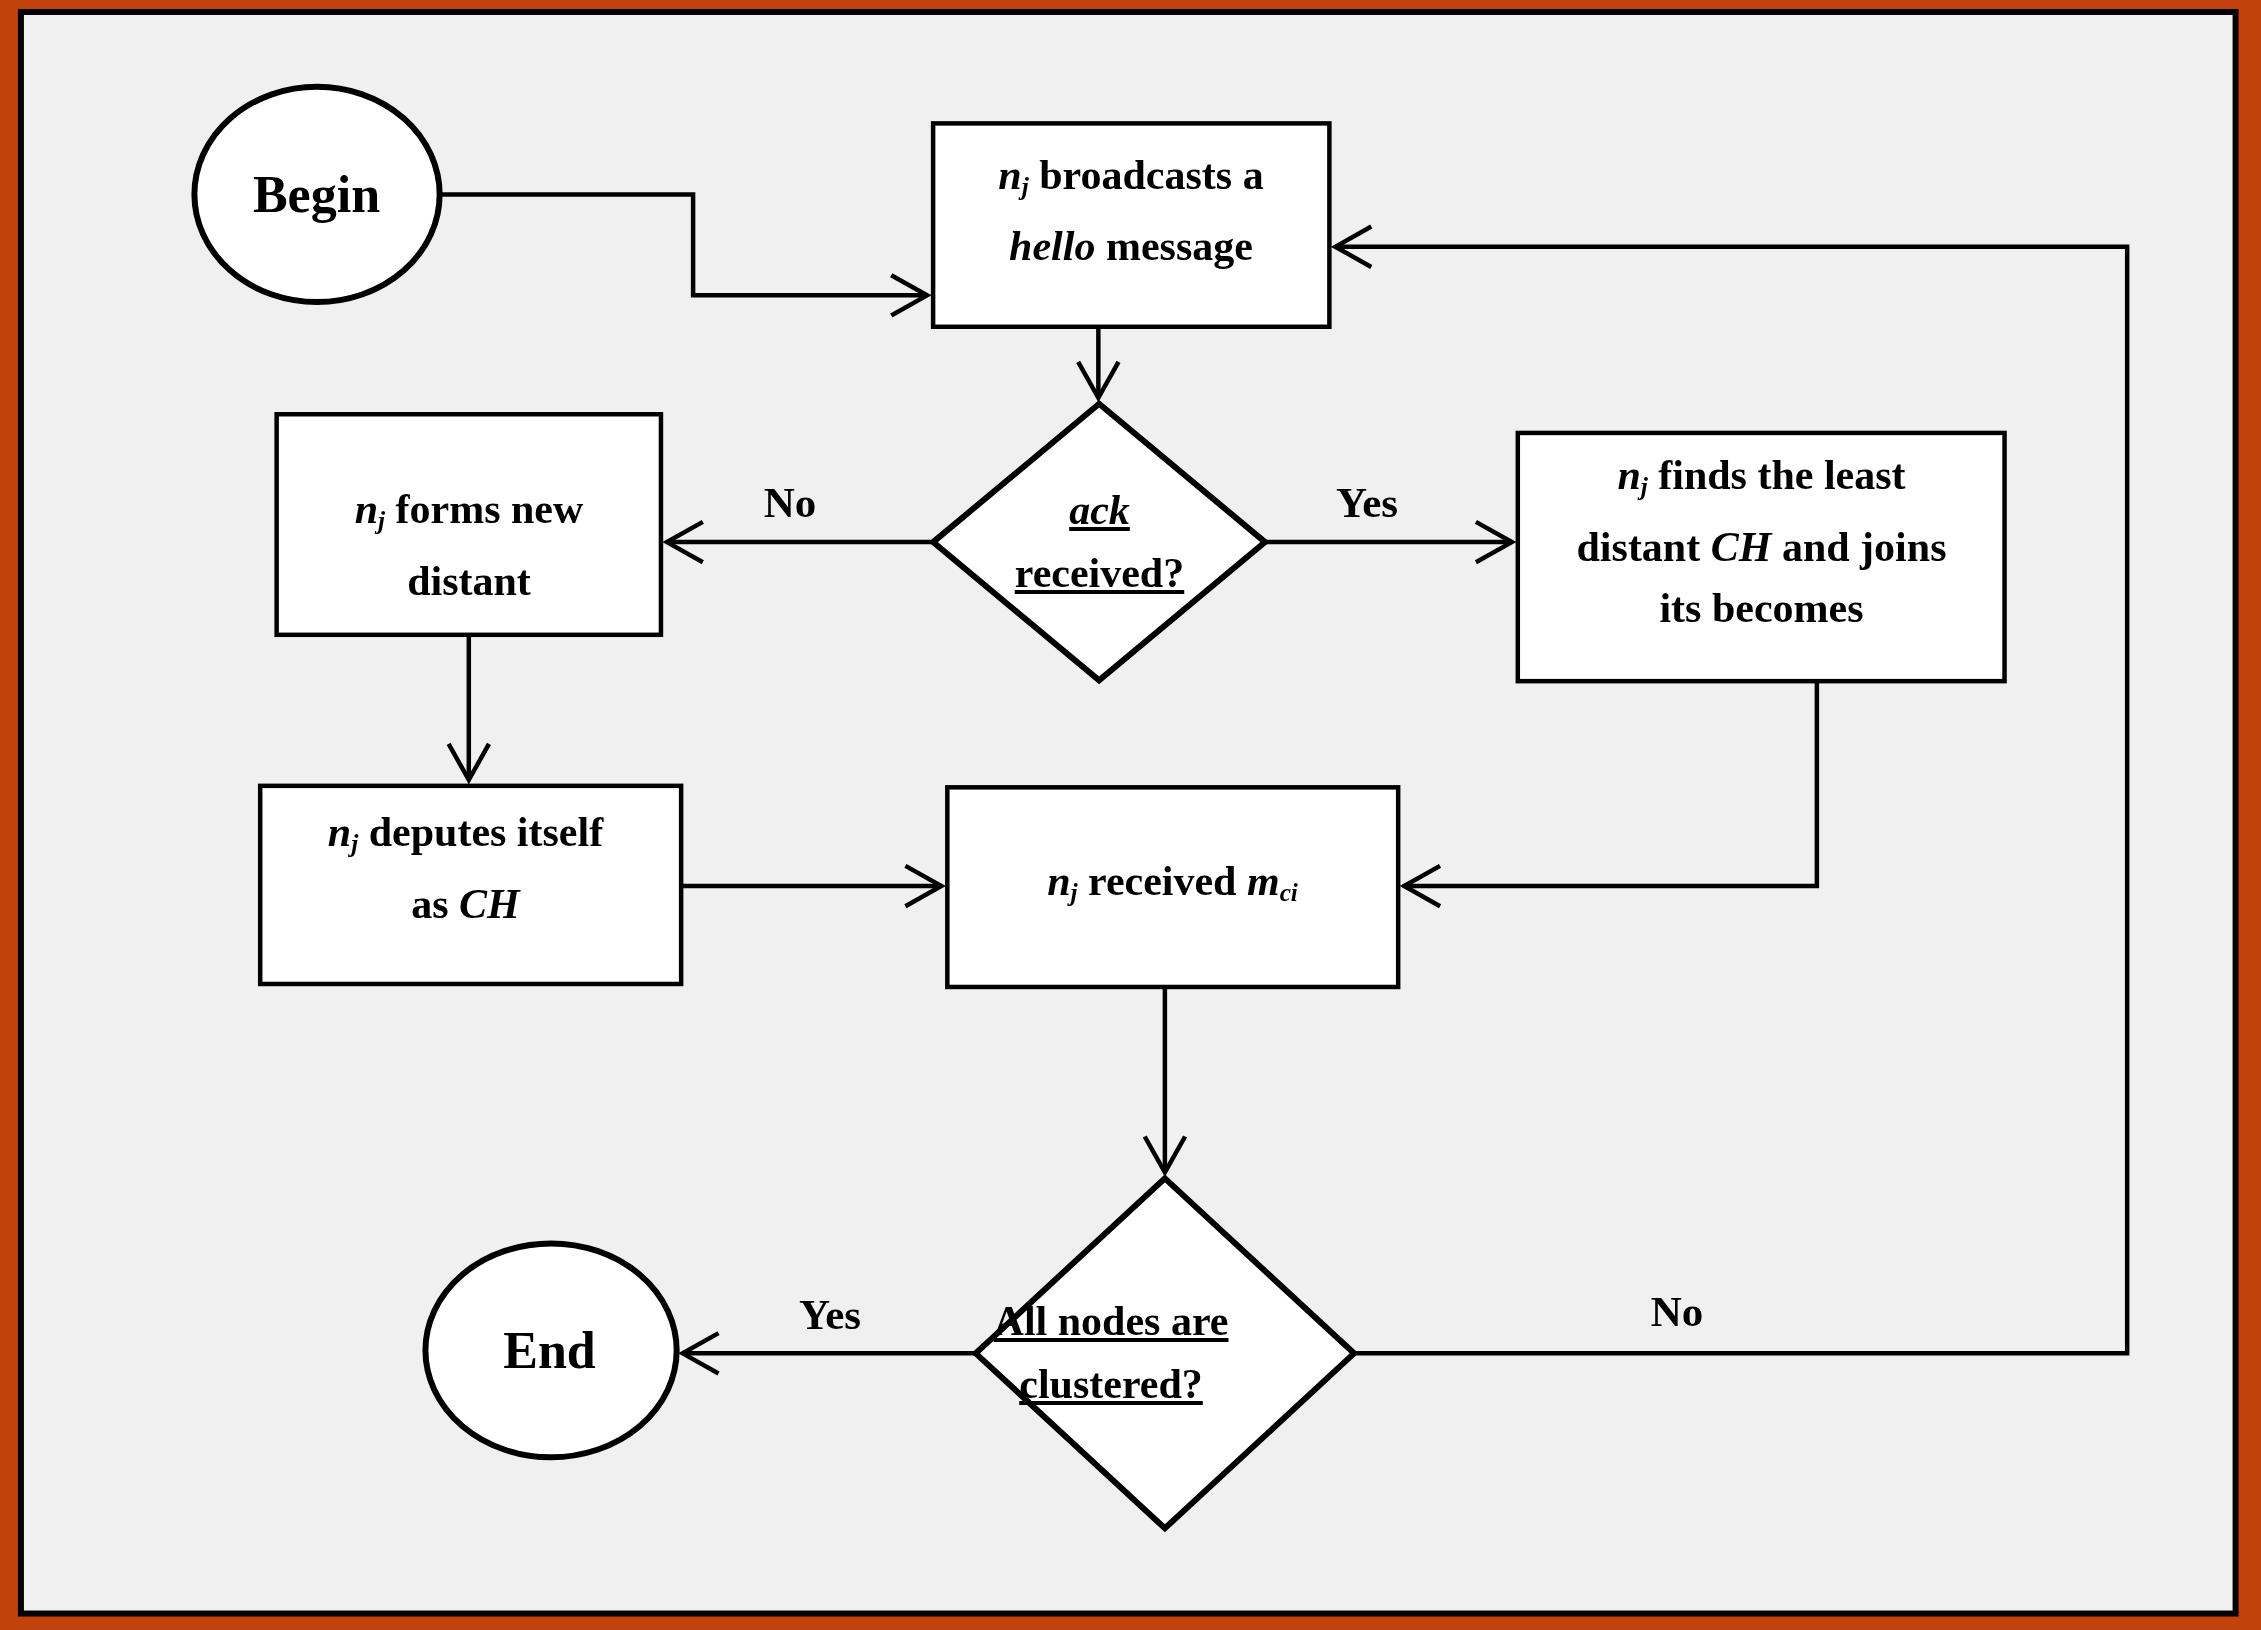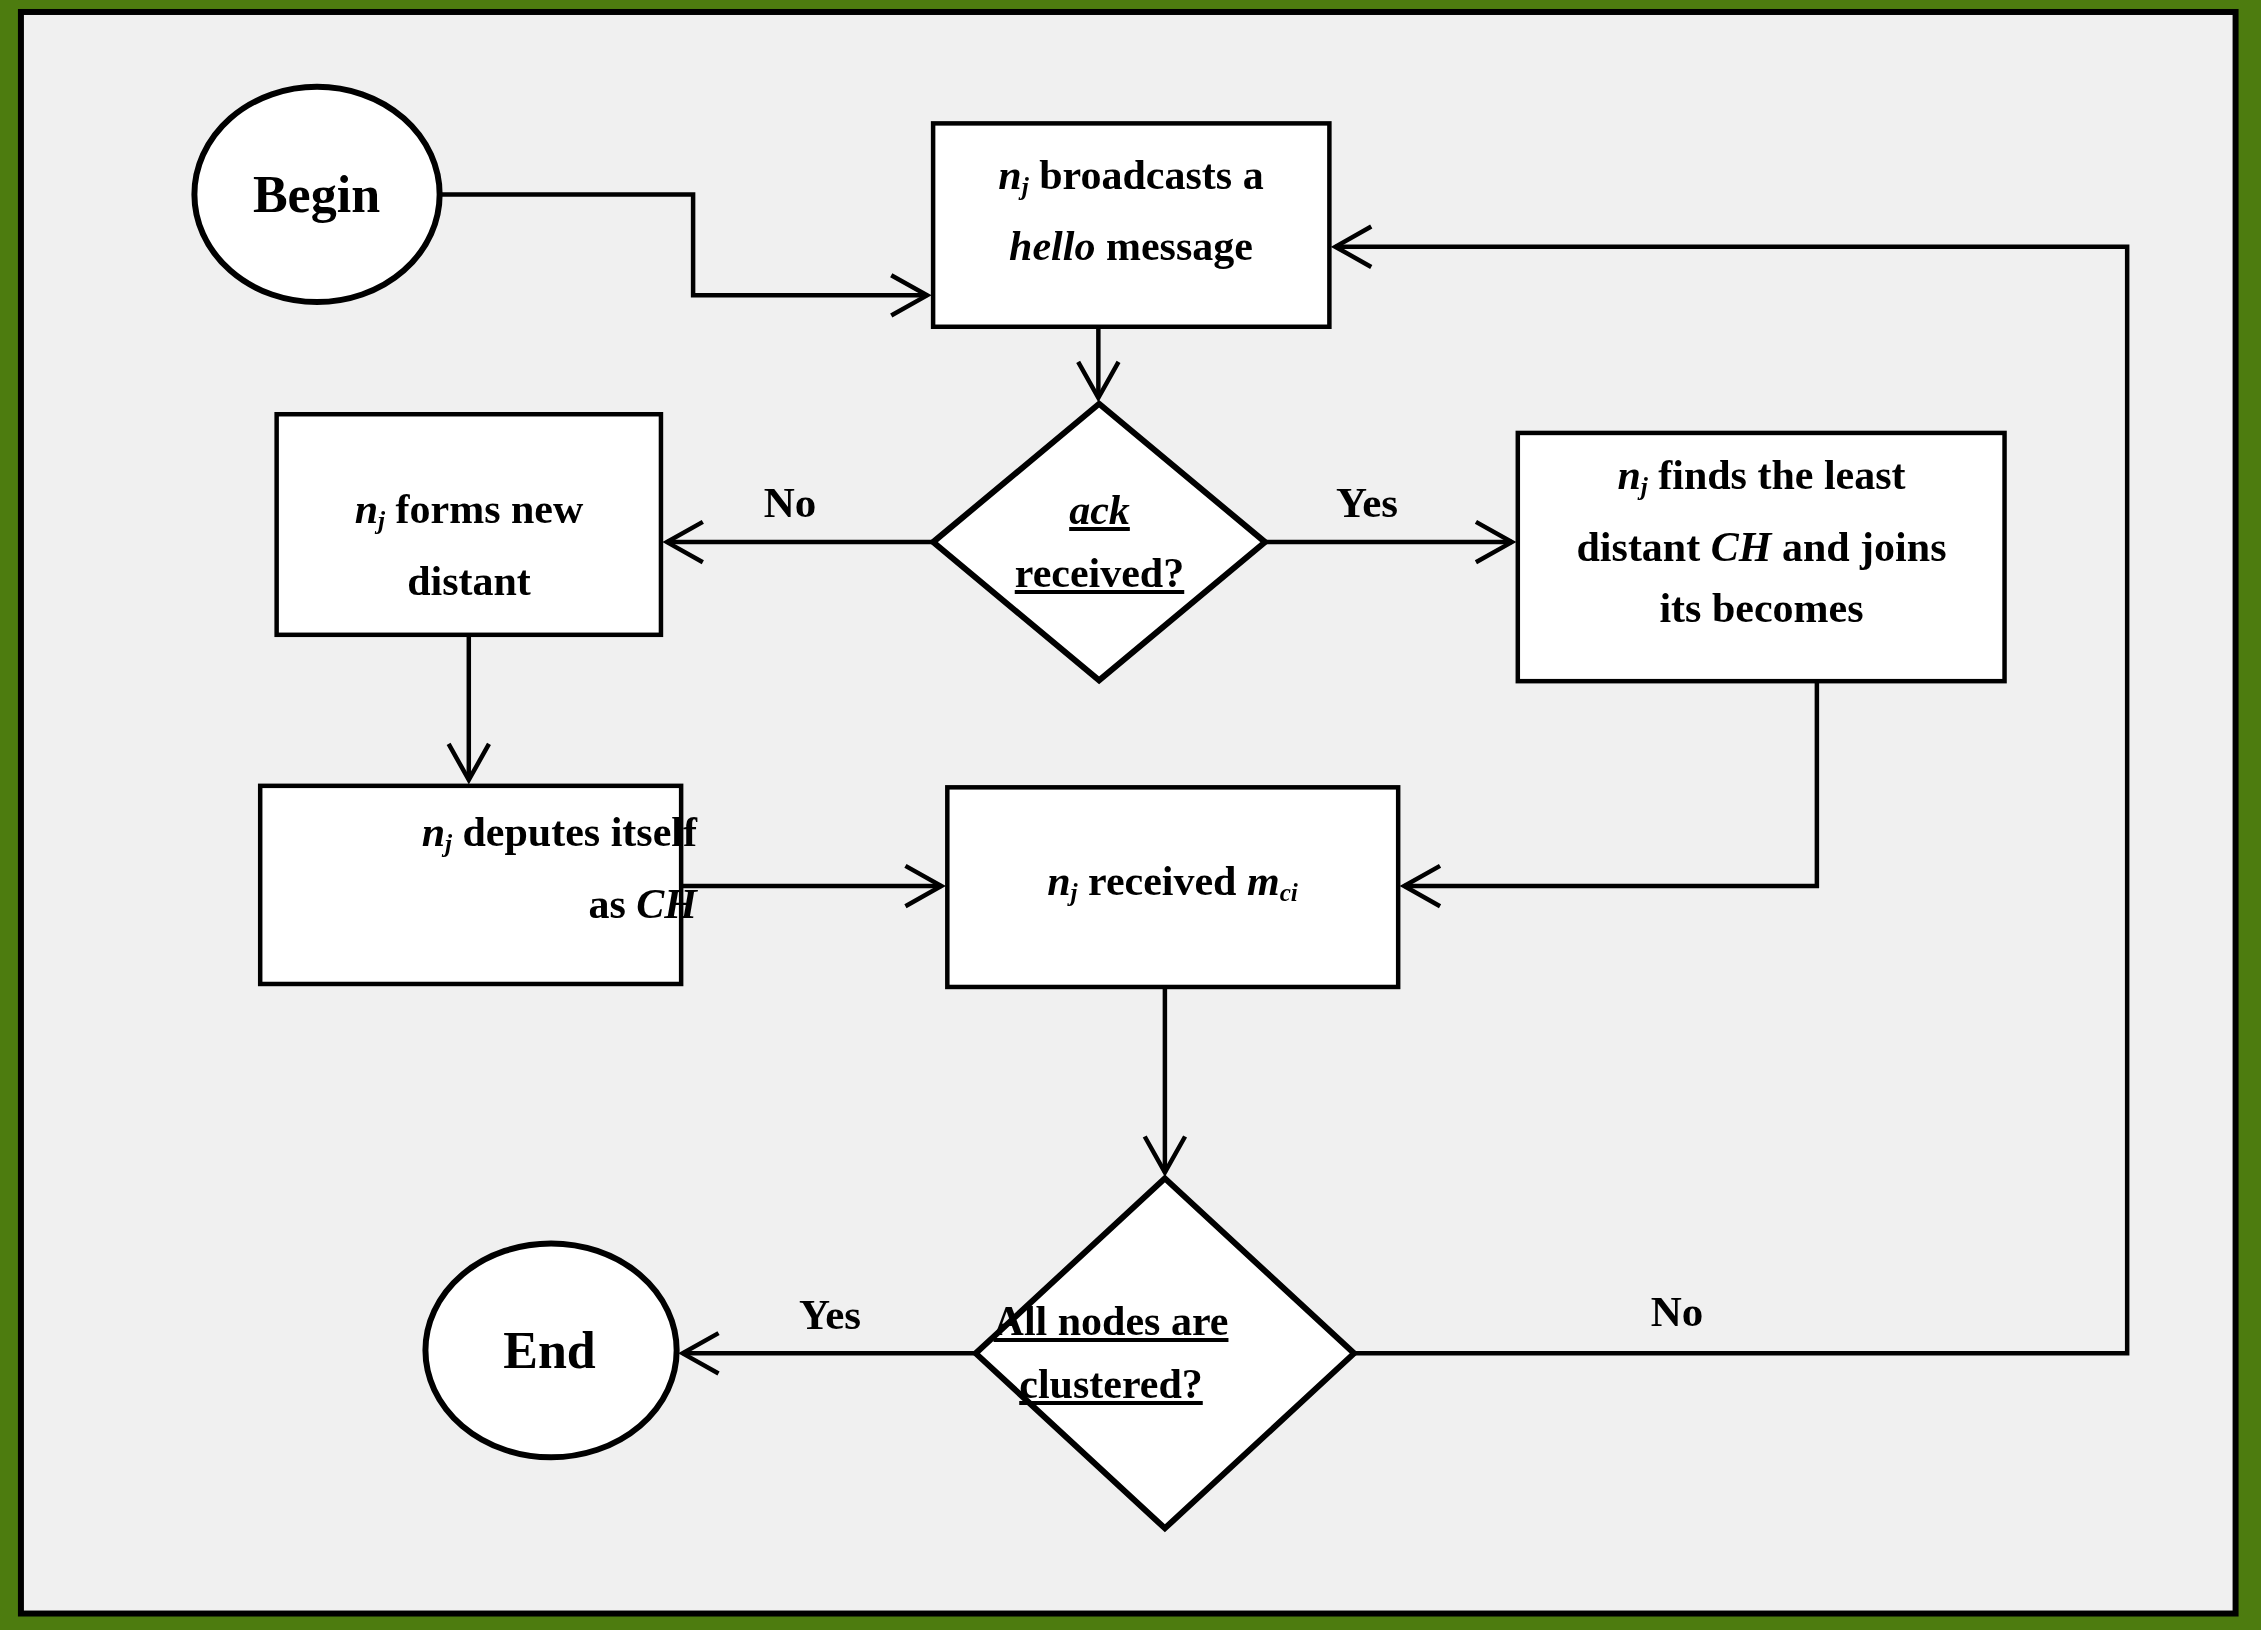--- a/index.html
+++ b/index.html
@@ -1,17 +1,17 @@
 <!DOCTYPE html>
 <html style="font-size:12px"><head>
 <meta charset="utf-8">
 <style>
   html,body { margin:0; padding:0; background:#ffffff; }
   .canvas {
-    position:relative; width:2261px; height:1630px; background:#4d7c0f;
+    position:relative; width:2261px; height:1630px; background:#c2410c;
     font-family:"Liberation Serif","DejaVu Serif",serif; font-weight:bold; color:#000;
     overflow:hidden;
   }
   svg.overlay { position:absolute; left:0; top:0; }
   .shape { fill:#ffffff; stroke:#000000; }
   .edge  { fill:none; stroke:#000000; stroke-width:6; }
   .label {
     position:absolute; display:flex; flex-direction:column;
     align-items:center; justify-content:center; text-align:center;
     font-size:42px; line-height:61px; box-sizing:border-box;
@@ -83,21 +83,21 @@
     <div><span class="it">n</span><span class="sub">j</span><span> forms new</span></div>
     <div>distant</div>
   </div>
 
   <div class="label" style="left:1518px; top:433px; width:487px; height:248px; padding-bottom:30px;">
     <div><span class="it">n</span><span class="sub">j</span><span> finds the least</span></div>
     <div><span>distant </span><span class="it">CH</span><span> and joins</span></div>
     <div>its becomes</div>
   </div>
 
-  <div class="label" style="left:276px; top:786px; width:421px; height:198px; padding-bottom:33px;align-items:flex-end;">
+  <div class="label" style="left:255px; top:786px; width:421px; height:198px; padding-bottom:33px;">
     <div><span class="it">n</span><span class="sub">j</span><span> deputes itself</span></div>
     <div><span>as </span><span class="it">CH</span></div>
   </div>
 
   <div class="label" style="left:947px; top:787px; width:451px; height:200px;">
     <div><span class="it">n</span><span class="sub">j</span><span> received </span><span class="it">m</span><span class="sub">ci</span></div>
   </div>
 
   <div class="label decision" style="left:924px; top:1256px; width:374px; height:194px;">
     <div>All nodes are</div>

